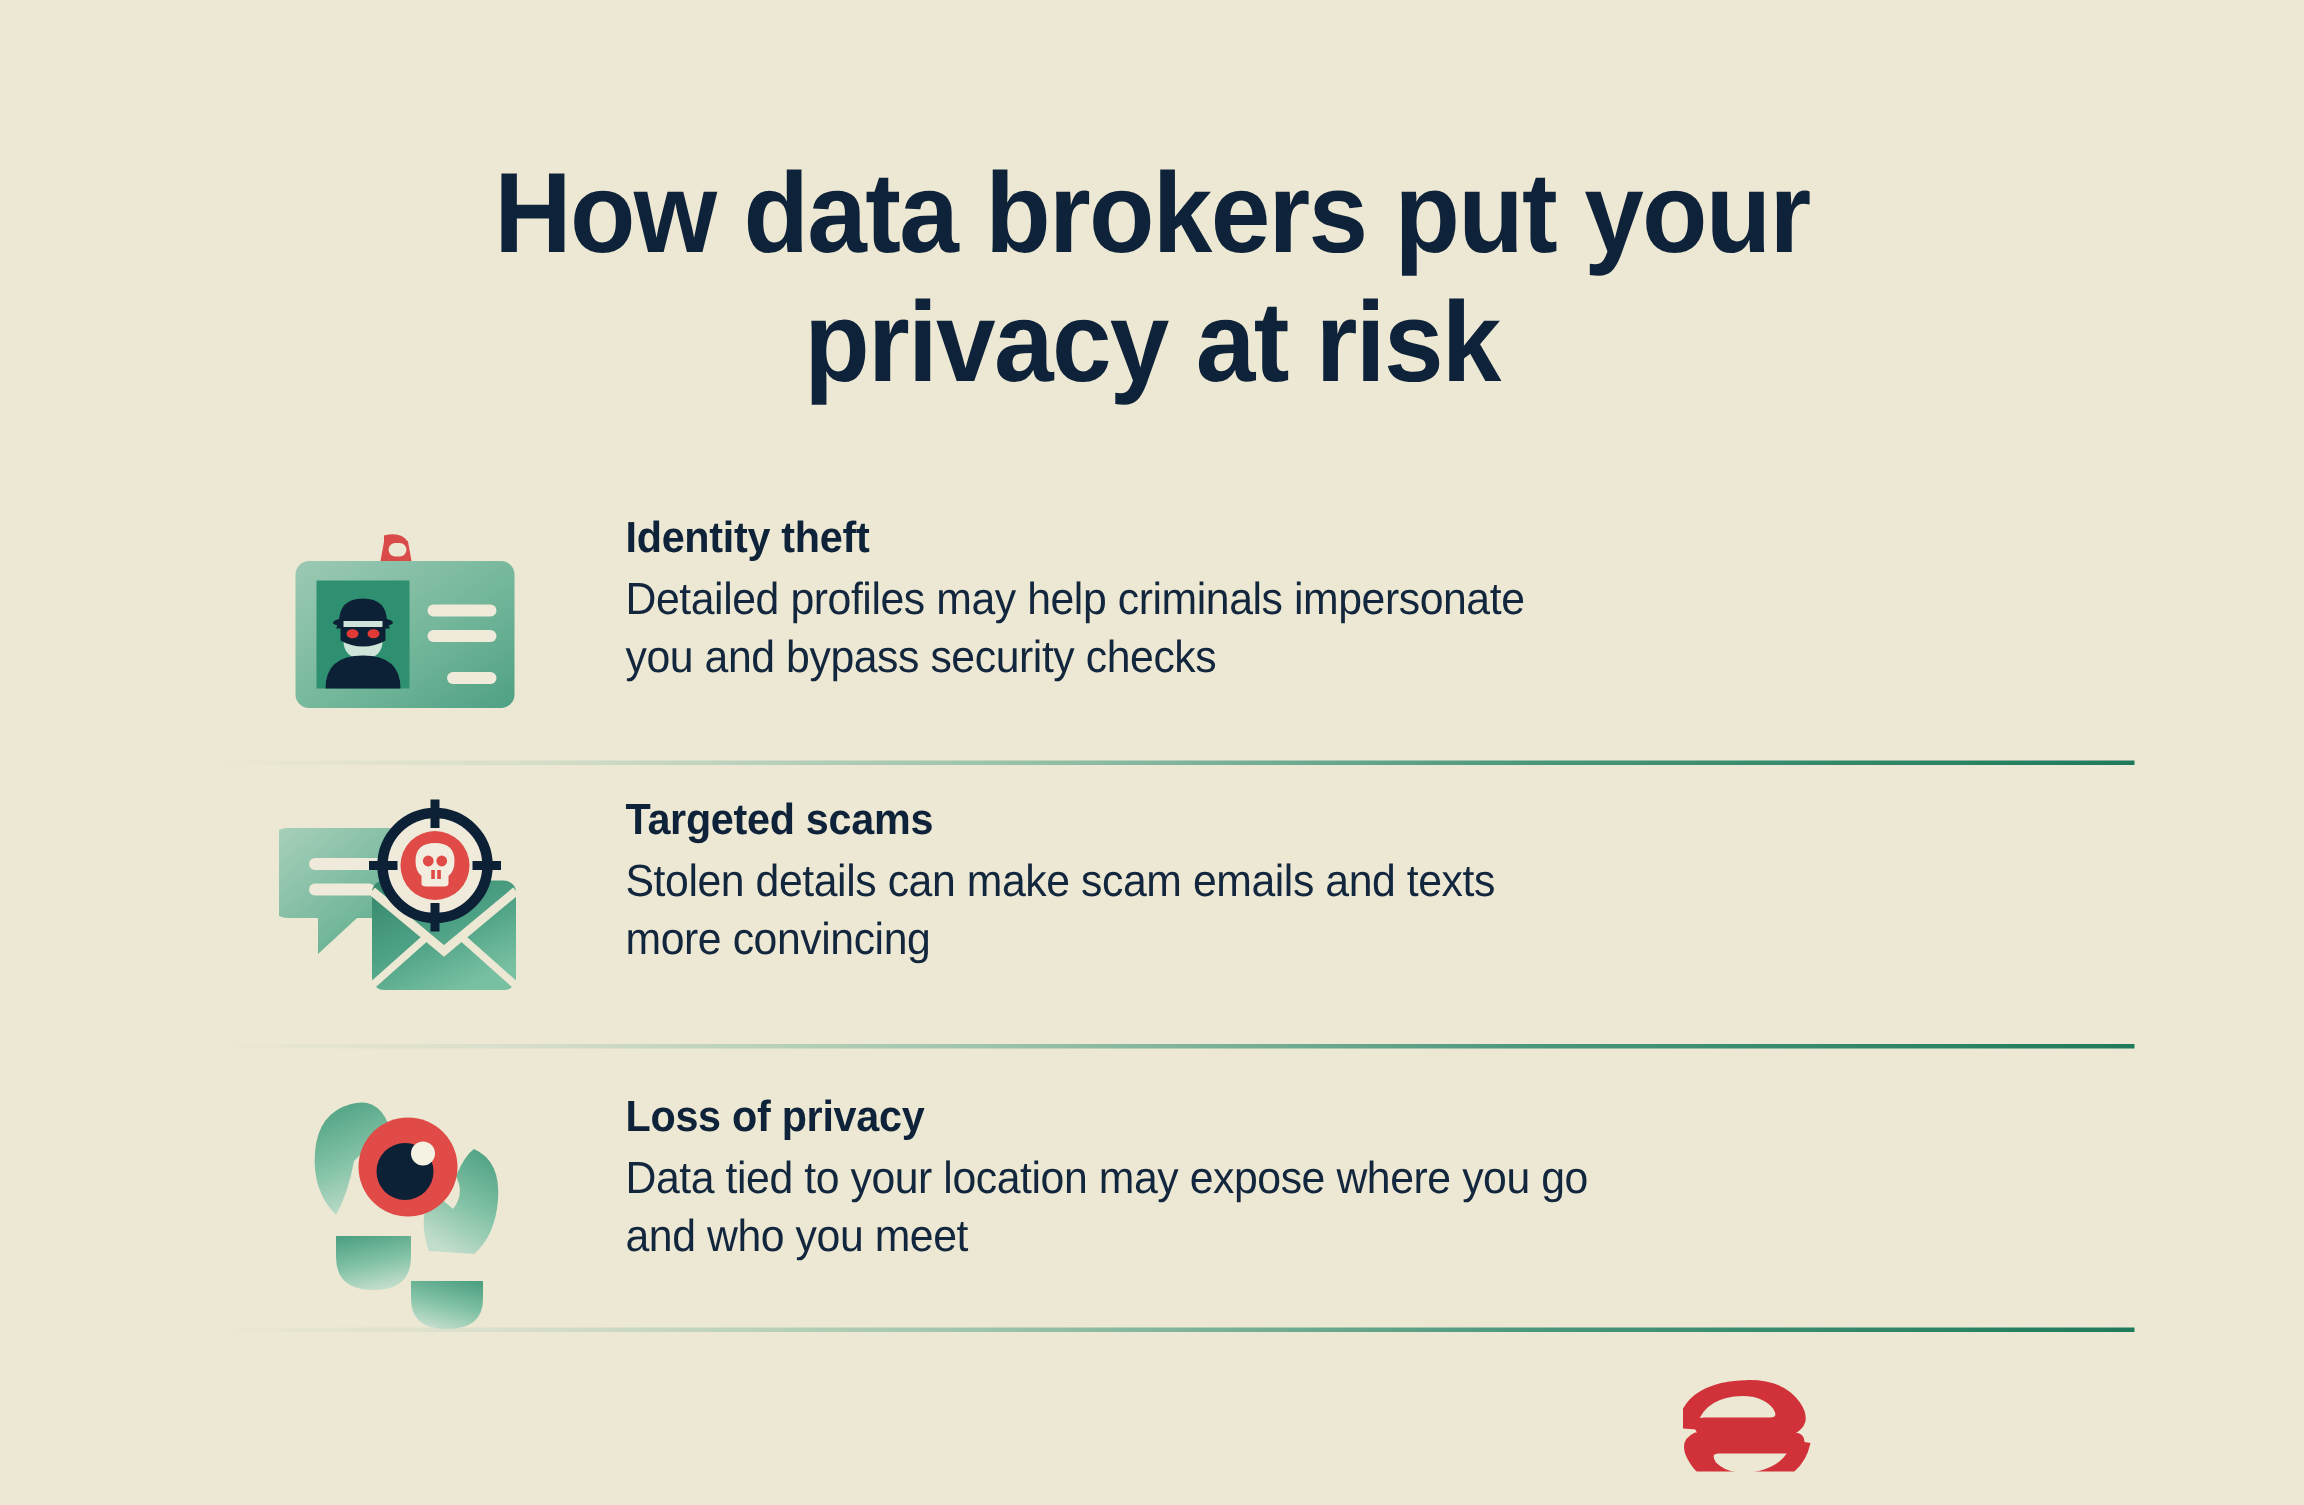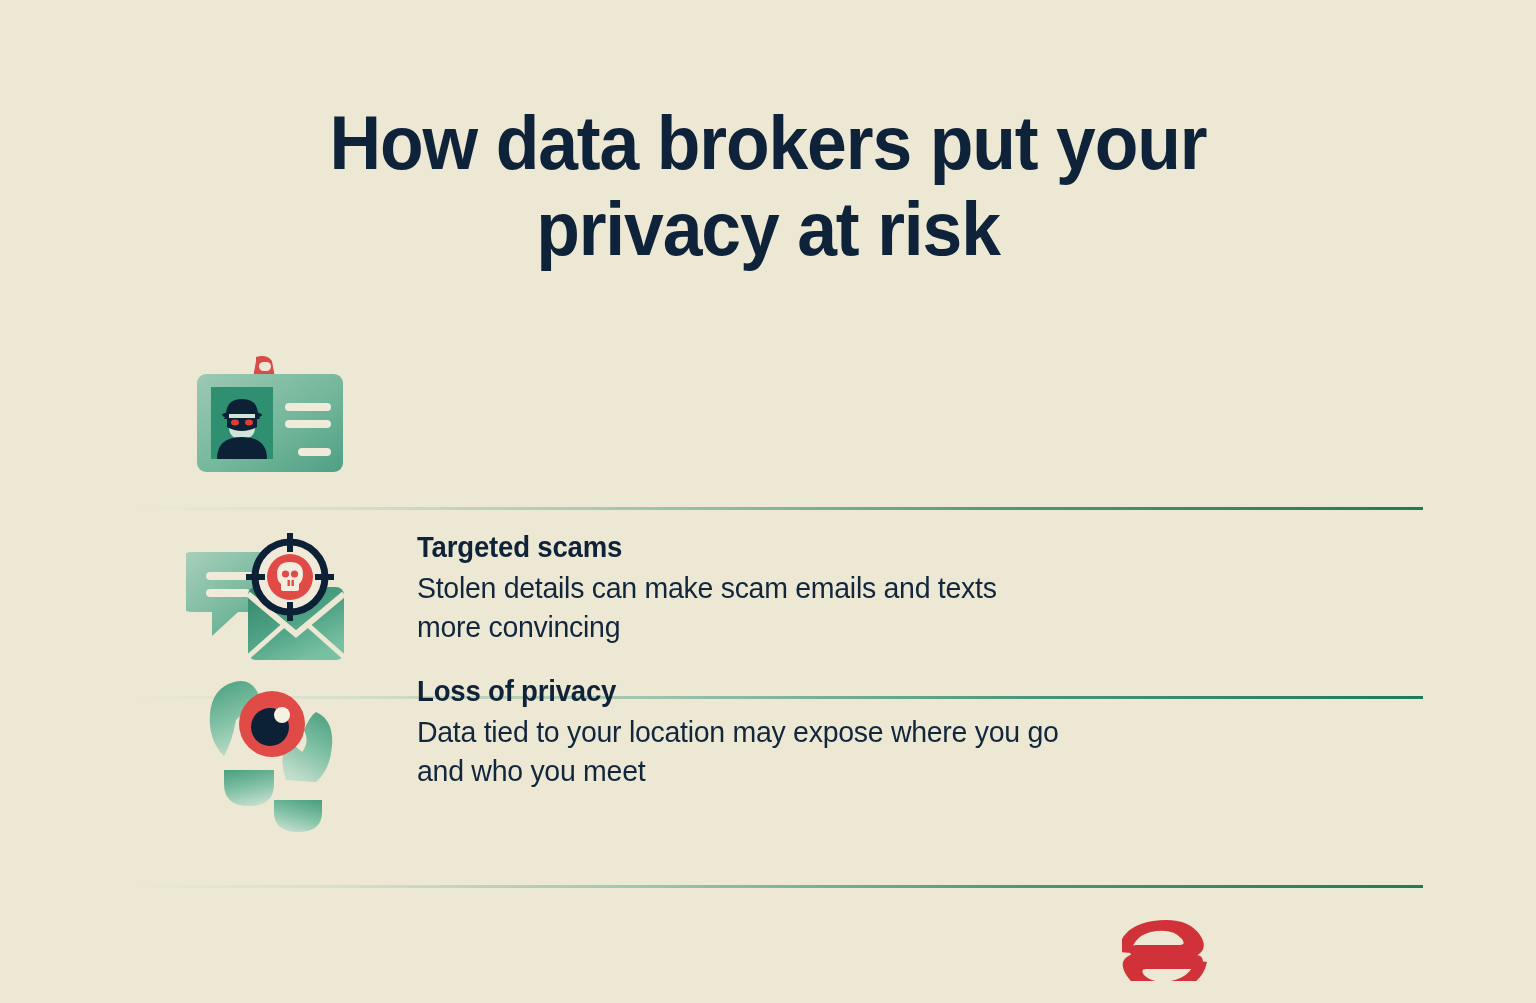--- a/index.html
+++ b/index.html
@@ -39,21 +39,21 @@
   }
 
   
   .row {
     position: absolute;
     left: 0;
     width: 1536px;
   }
   .row-1 { top: 330px; height: 165px; }
   .row-2 { top: 518px; height: 165px; padding-left: 16px; }
-  .row-3 { top: 662px; height: 175px; text-decoration: underline; }
+  .row-3 { top: 716px; height: 175px; text-decoration: underline; }
 
   .icon-box {
     position: absolute;
     left: 186px;
     top: 0;
     width: 170px;
     height: 150px;
   }
   .row-3 .icon-box { left: 196px; top: 0px; width: 160px; height: 160px; }
 
@@ -161,20 +161,25 @@
         <ellipse cx="49" cy="80.5" rx="4" ry="3" fill="#E23B36"></ellipse>
         <ellipse cx="63" cy="80.5" rx="4" ry="3" fill="#E23B36"></ellipse>
 
         <path d="M31 117 q0 -22 25 -22 q25 0 25 22 z" fill="#0D2136"></path>
 
         <rect x="99" y="61" width="46" height="8" rx="4" fill="#EFEADA"></rect>
         <rect x="99" y="78" width="46" height="8" rx="4" fill="#EFEADA"></rect>
         <rect x="112" y="106" width="33" height="8" rx="4" fill="#EFEADA"></rect>
       </svg>
     </div>
+    <div class="text-box">
+      <p class="item-heading">Identity theft</p>
+      <p class="item-body">Detailed profiles may help criminals impersonate
+you and bypass security checks</p>
+    </div>
   </div>
   <div class="divider div-1"></div>
 
   <div class="row row-2">
     <div class="icon-box">
       <svg width="170" height="150" viewBox="0 0 170 150" xmlns="http://www.w3.org/2000/svg">
         <defs>
           <linearGradient id="bubbleGrad" x1="0" y1="0" x2="1" y2="1">
             <stop offset="0%" stop-color="#A9D0BB"></stop>
             <stop offset="60%" stop-color="#74B79B"></stop>

